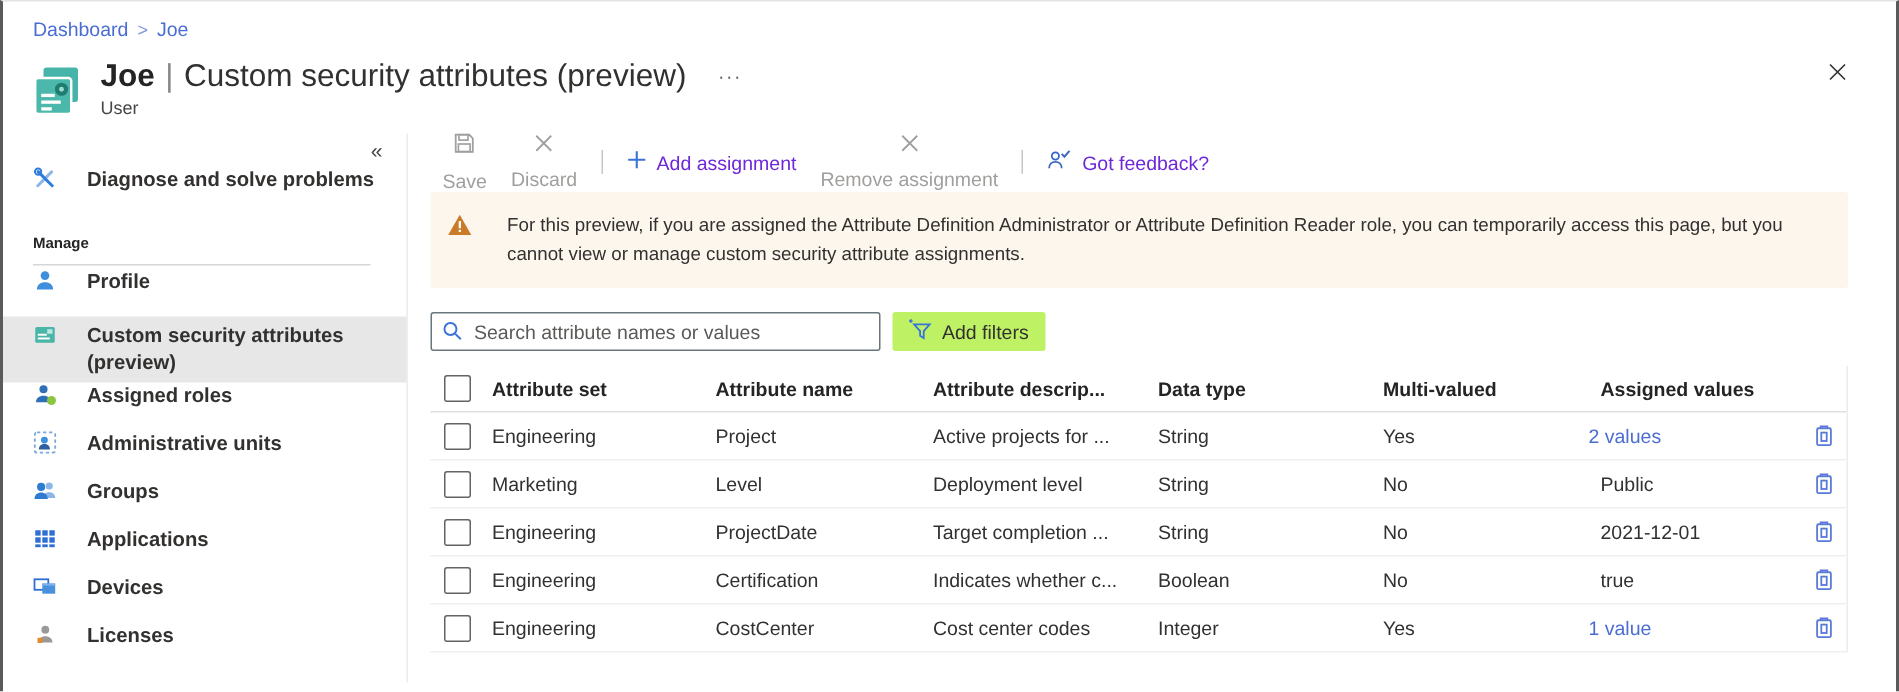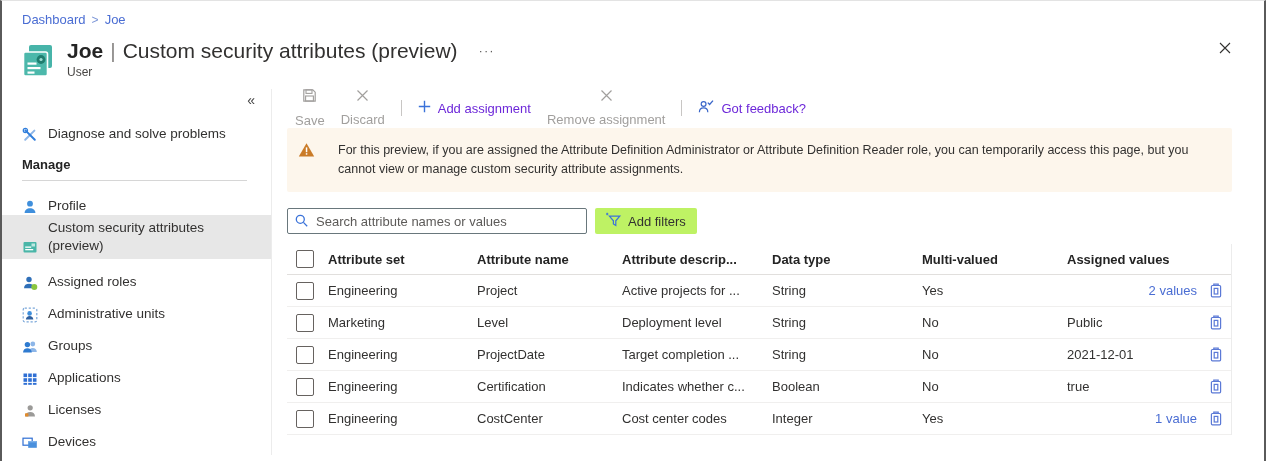--- a/index.html
+++ b/index.html
@@ -22,26 +22,26 @@
   .t-sep { color:#8a8886; font-weight:300; }
   .t-rest { font-weight:400; color:#323130; }
   .t-more { color:#605e5c; font-size:13px; letter-spacing:1px; margin-left:14px; cursor:pointer; align-self:center; }
   .t-sub { font-size:12px; color:#484644; margin-top:2px; }
   .close-btn { position:absolute; right:28px; top:10px; background:none; border:none; cursor:pointer; padding:4px; }
 
   
   .main { display:flex; height:366px; }
   .sidebar { width:270px; flex:0 0 auto; padding-top:4px; border-right:1px solid #ececec; }
   .collapse { text-align:right; padding-right:16px; font-size:14px; color:#444; height:16px; line-height:14px; cursor:pointer; }
-  .nav-item { display:flex; align-items:flex-end; gap:10px; padding:0 12px 0 20px; min-height:32px; font-size:13.5px; cursor:pointer; }
+  .nav-item { display:flex; align-items:flex-start; gap:20px; padding:0 12px 0 20px; min-height:32px; font-size:13.5px; cursor:pointer;font-weight:bold; }
   .nav-item.first { margin-top:2px; }
   .nav-item .nicon { width:16px; height:16px; flex:0 0 auto; }
   .nav-item.selected { background:#e7e7e7; padding-top:4px; padding-bottom:4px; }
   .nav-item .nlabel { max-width:205px; line-height:18px; }
-  .section-label { font-size:13px; font-weight:700; padding:14px 0 8px 20px; color:#242424; }
+  .section-label { font-size:10px; font-weight:700; padding:14px 0 8px 20px; color:#242424; }
   .side-divider { border:none; border-top:1px solid #d6d6d6; margin:0 24px 2px 20px; }
 
   .content { width:960px; padding-left:15px; padding-top:4px; }
 
   
   .toolbar { display:flex; align-items:center; height:30px; font-size:13px; }
   .tb-btn { display:flex; align-items:center; gap:7px; background:none; border:none; cursor:pointer;
     font-size:13px; font-family:inherit; padding:4px 8px; color:#6d28d9; }
   .tb-btn.disabled { color:#a19f9d; cursor:default;flex-direction:column; }
   .tb-divider { width:1px; height:16px; background:#c8c6c4; margin:0 8px; }
@@ -64,21 +64,21 @@
     font-family:inherit; color:#323130; cursor:pointer; }
 
   
   .table { margin-top:10px; width:945px; border-right:1px solid #ececec; }
   .t-row { display:grid; grid-template-columns:41px 149px 145px 150px 150px 145px 140px 40px;
     align-items:center; height:32px; border-bottom:1px solid #f0efee; font-size:13px; }
   .t-row.head { height:31px; font-weight:700; color:#242424; border-bottom:1px solid #e1dfdd; }
   .chk { width:18px; height:18px; border:1px solid #66625f; border-radius:2px; background:#fff;
     margin-left:9px; cursor:pointer; }
   .cell { overflow:hidden; white-space:nowrap; text-overflow:ellipsis; padding-right:10px; }
-  .val-link { color:#4a6dd3; cursor:pointer; margin-left:-8px;text-align:right; }
+  .val-link { color:#4a6dd3; cursor:pointer; margin-left:-8px; }
   .trash-btn { background:none; border:none; cursor:pointer; padding:0; width:18px; height:18px; }
 </style>
 </head>
 <body>
 
 <div class="window">
 
   <div class="breadcrumb">
     <a>Dashboard</a>
     <span class="sep">&gt;</span>
@@ -205,37 +205,37 @@
                 <rect x="10.9" y="11.9" width="3.6" height="1.9"></rect>
             </g>
           </svg>
         </span>
         <span class="nlabel">Applications</span>
       </div>
 
       <div class="nav-item">
         <span class="nicon">
           <svg width="16" height="16" viewBox="0 0 16 16">
+            <rect x="1" y="3.2" width="9.2" height="7" fill="none" stroke="#2f6fd4" stroke-width="1.2"></rect>
+            <rect x="6.2" y="6" width="8.6" height="6.8" fill="#4a90dd"></rect>
+            <rect x="6.2" y="6" width="8.6" height="1.4" fill="#7fb2ea"></rect>
+          </svg>
+        </span>
+        <span class="nlabel">Devices</span>
+      </div>
+
+      <div class="nav-item">
+        <span class="nicon">
+          <svg width="16" height="16" viewBox="0 0 16 16">
             <circle cx="8.2" cy="4.8" r="2.6" fill="#9b9a98"></circle>
             <path d="M3.4 13.4 c0-2.8 2.2-4.3 4.8-4.3 s4.8 1.5 4.8 4.3 z" fill="#9b9a98"></path>
             <rect x="3" y="10.2" width="3.4" height="3.4" rx="0.6" fill="#e08b2d"></rect>
           </svg>
         </span>
         <span class="nlabel">Licenses</span>
-      </div>
-
-      <div class="nav-item">
-        <span class="nicon">
-          <svg width="16" height="16" viewBox="0 0 16 16">
-            <rect x="1" y="3.2" width="9.2" height="7" fill="none" stroke="#2f6fd4" stroke-width="1.2"></rect>
-            <rect x="6.2" y="6" width="8.6" height="6.8" fill="#4a90dd"></rect>
-            <rect x="6.2" y="6" width="8.6" height="1.4" fill="#7fb2ea"></rect>
-          </svg>
-        </span>
-        <span class="nlabel">Devices</span>
       </div>
     </nav>
 
     <section class="content">
 
       <div class="toolbar">
         <button class="tb-btn disabled">
           <span>
             <svg width="15" height="15" viewBox="0 0 15 15">
                 <path d="M1.8 1.8 h9 l2.4 2.4 v9 h-11.4 z" fill="none" stroke="#a19f9d" stroke-width="1.2"></path>

